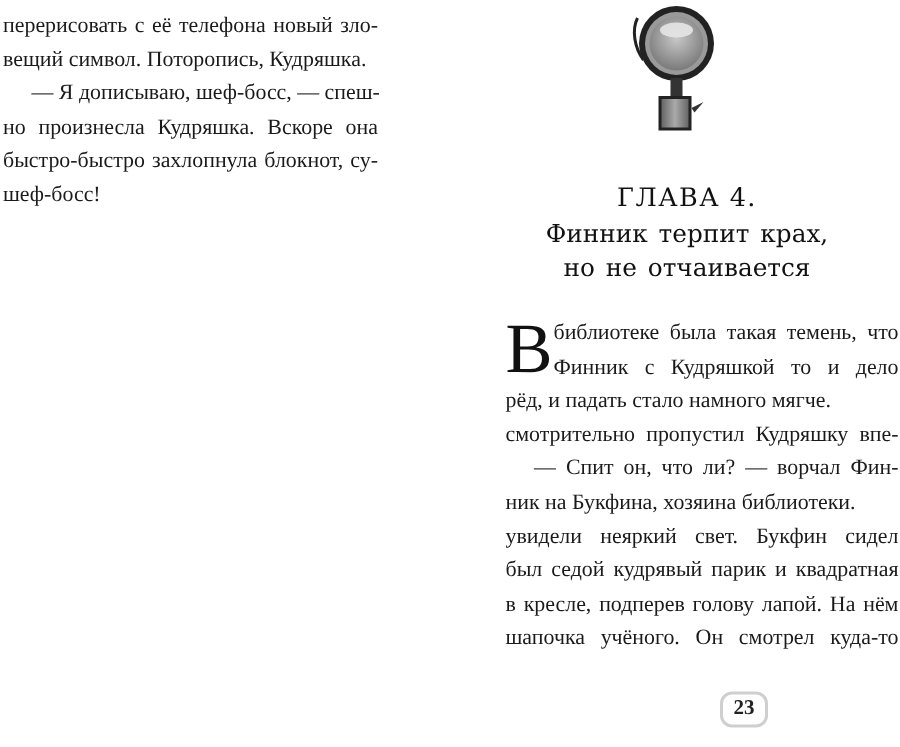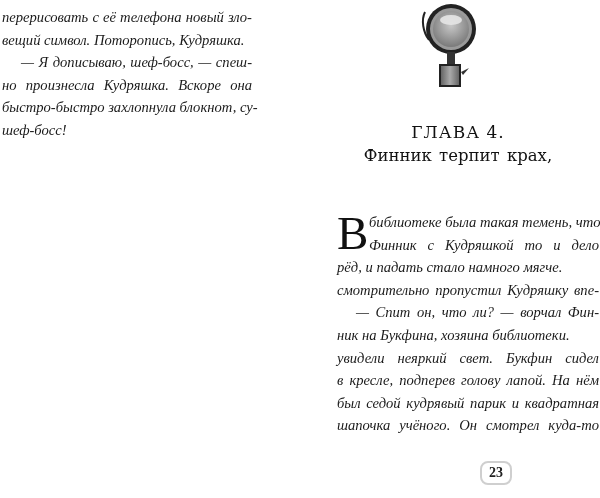--- a/index.html
+++ b/index.html
@@ -1,20 +1,20 @@
 <!DOCTYPE html>
 <html><head>
 <meta charset="utf-8">
 <style>
   html, body { margin: 0; padding: 0; background: #ffffff; }
   body { width: 600px; height: 498px; position: relative; overflow: hidden;
          font-family: "Liberation Serif", "DejaVu Serif", serif; color: #1a1a1a; }
   .page-left { position: absolute; left: 2px; top: 6px; width: 250px; }
   .page-right { position: absolute; left: 337px; top: 0; width: 262px; height: 498px; }
-  .line { font-size: 14.6px; line-height: 22.6px; white-space: nowrap; text-align: justify; text-align-last: justify; display: block; font-style: italic; }
+  .line { font-size: 14.6px; line-height: 22.6px; white-space: nowrap; text-align: justify; text-align-last: justify; display: block; }
   .line.last { text-align-last: left; }
   .indent { padding-left: 19px; }
   .illustration { position: absolute; left: 82px; top: 2px; width: 60px; height: 88px; }
   .chapter { position: absolute; left: -20px; top: 120px; width: 282px; text-align: center;
              font-family: "DejaVu Serif", serif; font-weight: normal; color: #111; }
   .chapter .num { font-size: 17px; letter-spacing: 1px; line-height: 24px; display: block; }
   .chapter .title { font-size: 16.5px; line-height: 23px; display: block; word-spacing: 2px; }
   .body-right { position: absolute; left: 0; top: 211px; width: 262px; }
   .dropcap-wrap { position: relative; }
   .dropcap { position: absolute; left: 0; top: 1px; font-size: 47px; line-height: 42px; font-family: "Liberation Serif", serif; color: #111; }
@@ -56,32 +56,33 @@
     <ellipse cx="32" cy="18" rx="11" ry="5" fill="#e6e6e6" opacity="0.9"></ellipse>
     <rect x="28" y="50" width="8" height="12" fill="#333"></rect>
     <path d="M20 62 L42 62 L42 85 L20 85 Z" fill="#222"></path>
     <path d="M22 64 L40 64 L40 83 L22 83 Z" fill="url(#handle)"></path>
     <path d="M42 70 L50 66 L44 73 Z" fill="#333"></path>
   </svg>
 
   <div class="chapter">
     <span class="num">ГЛАВА 4.</span>
     <span class="title">Финник терпит крах,</span>
+    <span class="title">но не отчаивается</span>
   </div>
 
   <div class="body-right">
     <div class="dropcap-wrap">
       <span class="dropcap">В</span>
       <span class="line after-cap">библиотеке была такая темень, что</span>
       <span class="line after-cap">Финник с Кудряшкой то и дело</span>
     </div>
     <span class="line last">рёд, и падать стало намного мягче.</span>
     <span class="line">смотрительно пропустил Кудряшку впе-</span>
     <span class="line indent">— Спит он, что ли? — ворчал Фин-</span>
     <span class="line last">ник на Букфина, хозяина библиотеки.</span>
     <span class="line">увидели неяркий свет. Букфин сидел</span>
+    <span class="line">был седой кудрявый парик и квадратная</span>
     <span class="line">в кресле, подперев голову лапой. На нём</span>
-    <span class="line">был седой кудрявый парик и квадратная</span>
     <span class="line">шапочка учёного. Он смотрел куда-то</span>
   </div>
 
   <div class="page-num">23</div>
 </div>
 
 </body></html>

